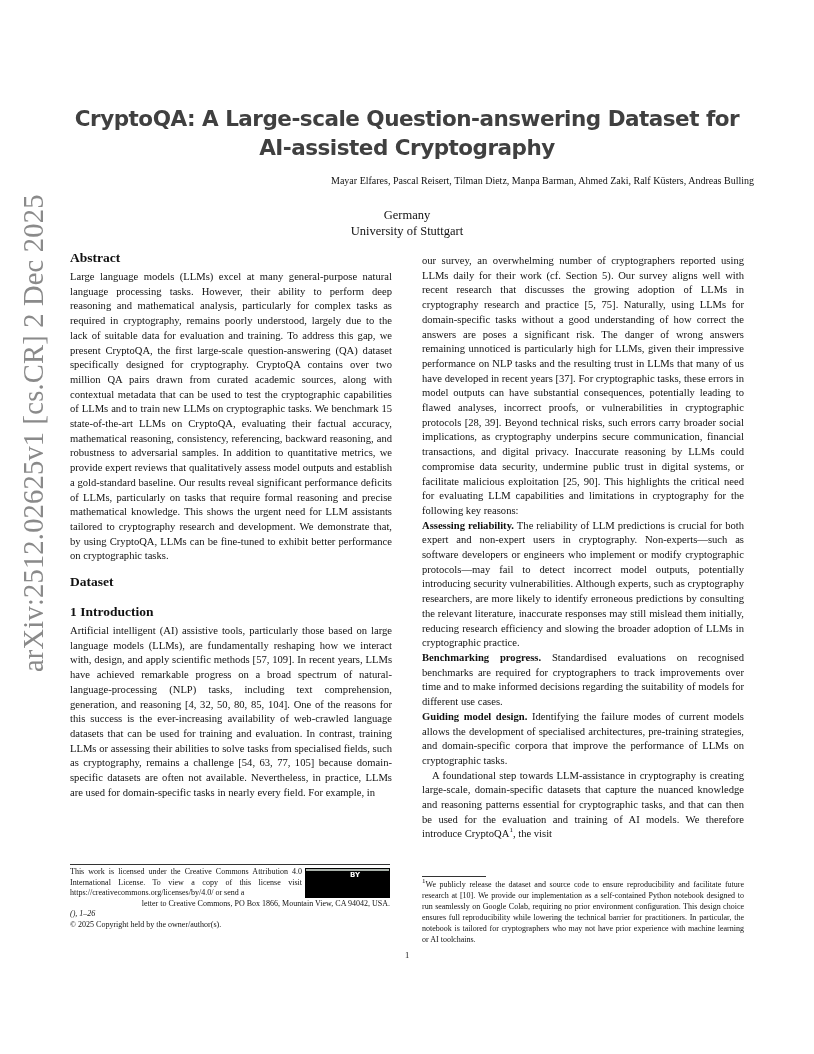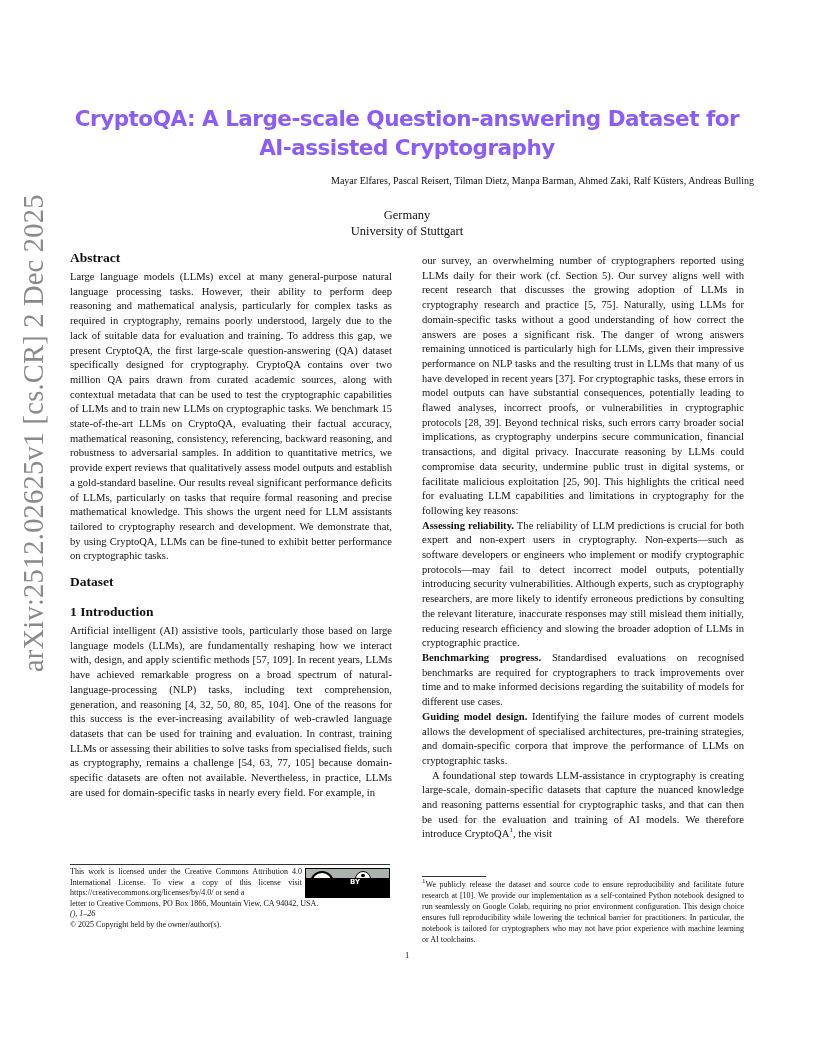--- a/index.html
+++ b/index.html
@@ -4,42 +4,42 @@
 <style>
   html, body { margin: 0; padding: 0; background: #ffffff; }
   body { width: 814px; height: 1054px; position: relative; overflow: hidden;
          font-family: "Liberation Serif", "DejaVu Serif", serif; color: #111; }
   .arxiv-stamp { position: absolute; left: 14px; top: 672px; width: 400px; height: 40px;
          transform-origin: 0 0; transform: rotate(-90deg);
          font-family: "Liberation Serif", serif; font-size: 28.5px; color: #8a8a8a;
          white-space: nowrap; letter-spacing: 0.2px; line-height: 40px; }
   .title { position: absolute; left: 60px; top: 104px; width: 694px; text-align: center;
          font-family: "DejaVu Sans", sans-serif; font-weight: bold; font-size: 21.5px; line-height: 29px;
-         letter-spacing: -0.5px; color: #8b5cf6; }
+         letter-spacing: -0.5px; color: #404040; }
   .authors { position: absolute; left: 60px; top: 171px; width: 694px; text-align: right;
          font-size: 10px; line-height: 19px; }
   .affil { position: absolute; left: 60px; top: 208px; width: 694px; text-align: center;
          font-size: 12.5px; line-height: 15.5px; }
   .col { position: absolute; width: 322px; font-size: 10.6px; line-height: 14.7px; text-align: justify; hyphens: manual; }
   .col-left { left: 70px; top: 249px; }
   .col-right { left: 422px; top: 254px; }
   h2.sec { font-family: "Liberation Serif", serif; font-weight: bold; font-size: 13.5px; margin: 0 0 4px 0; line-height: 17px; }
   p { margin: 0; }
   .gap { height: 9px; }
   .indent { text-indent: 10px; }
   .runin { font-weight: bold; }
   .sup { font-size: 7px; vertical-align: super; line-height: 0; }
   .license-rule { position: absolute; left: 70px; top: 864px; width: 320px; border-top: 1px solid #333; }
   .license { position: absolute; left: 70px; top: 867px; width: 320px; font-size: 8px; line-height: 10.5px; }
   .license .lic-text { width: 232px; text-align: justify; }
-  .license .wide { width: 320px; }
+  .license .wide { width: 320px; text-align: right; }
   .license .it { font-style: italic; }
   .cc-badge { position: absolute; left: 305px; top: 868px; width: 85px; height: 30px; background: #aab2ab;
          border: 1px solid #000; box-sizing: border-box; }
-  .cc-badge .by-strip { position: absolute; left: 0; right: 0; bottom: 0; height: 19px; background: #000; margin-top: 12px; }
+  .cc-badge .by-strip { position: absolute; left: 0; right: 0; bottom: 0; height: 26px; background: #000; margin-top: 12px; }
   .cc-badge .by-strip span { position: absolute; left: 44px; top: -1px; color: #fff; font-family: "DejaVu Sans", sans-serif;
          font-size: 7px; font-weight: bold; line-height: 10px; }
   .cc-badge .cc-circle { position: absolute; left: 4px; top: 2px; width: 24px; height: 24px; border-radius: 50%;
          background: #fff; border: 2px solid #000; box-sizing: border-box; font-family: "DejaVu Sans", sans-serif;
          font-weight: bold; font-size: 9.5px; line-height: 20px; text-align: right; letter-spacing: -0.5px; }
   .cc-badge .by-circle { position: absolute; left: 49px; top: 2px; width: 16px; height: 16px; border-radius: 50%;
          background: #fff; border: 1.5px solid #000; box-sizing: border-box; }
   .cc-badge .by-circle .head { position: absolute; left: 5px; top: 1.5px; width: 3.5px; height: 3.5px; border-radius: 50%; background: #000; }
   .cc-badge .by-circle .body { position: absolute; left: 5px; top: 6px; width: 3.5px; height: 6px; background: #000; }
   .fn-rule { position: absolute; left: 422px; top: 876px; width: 64px; border-top: 1px solid #333; }

